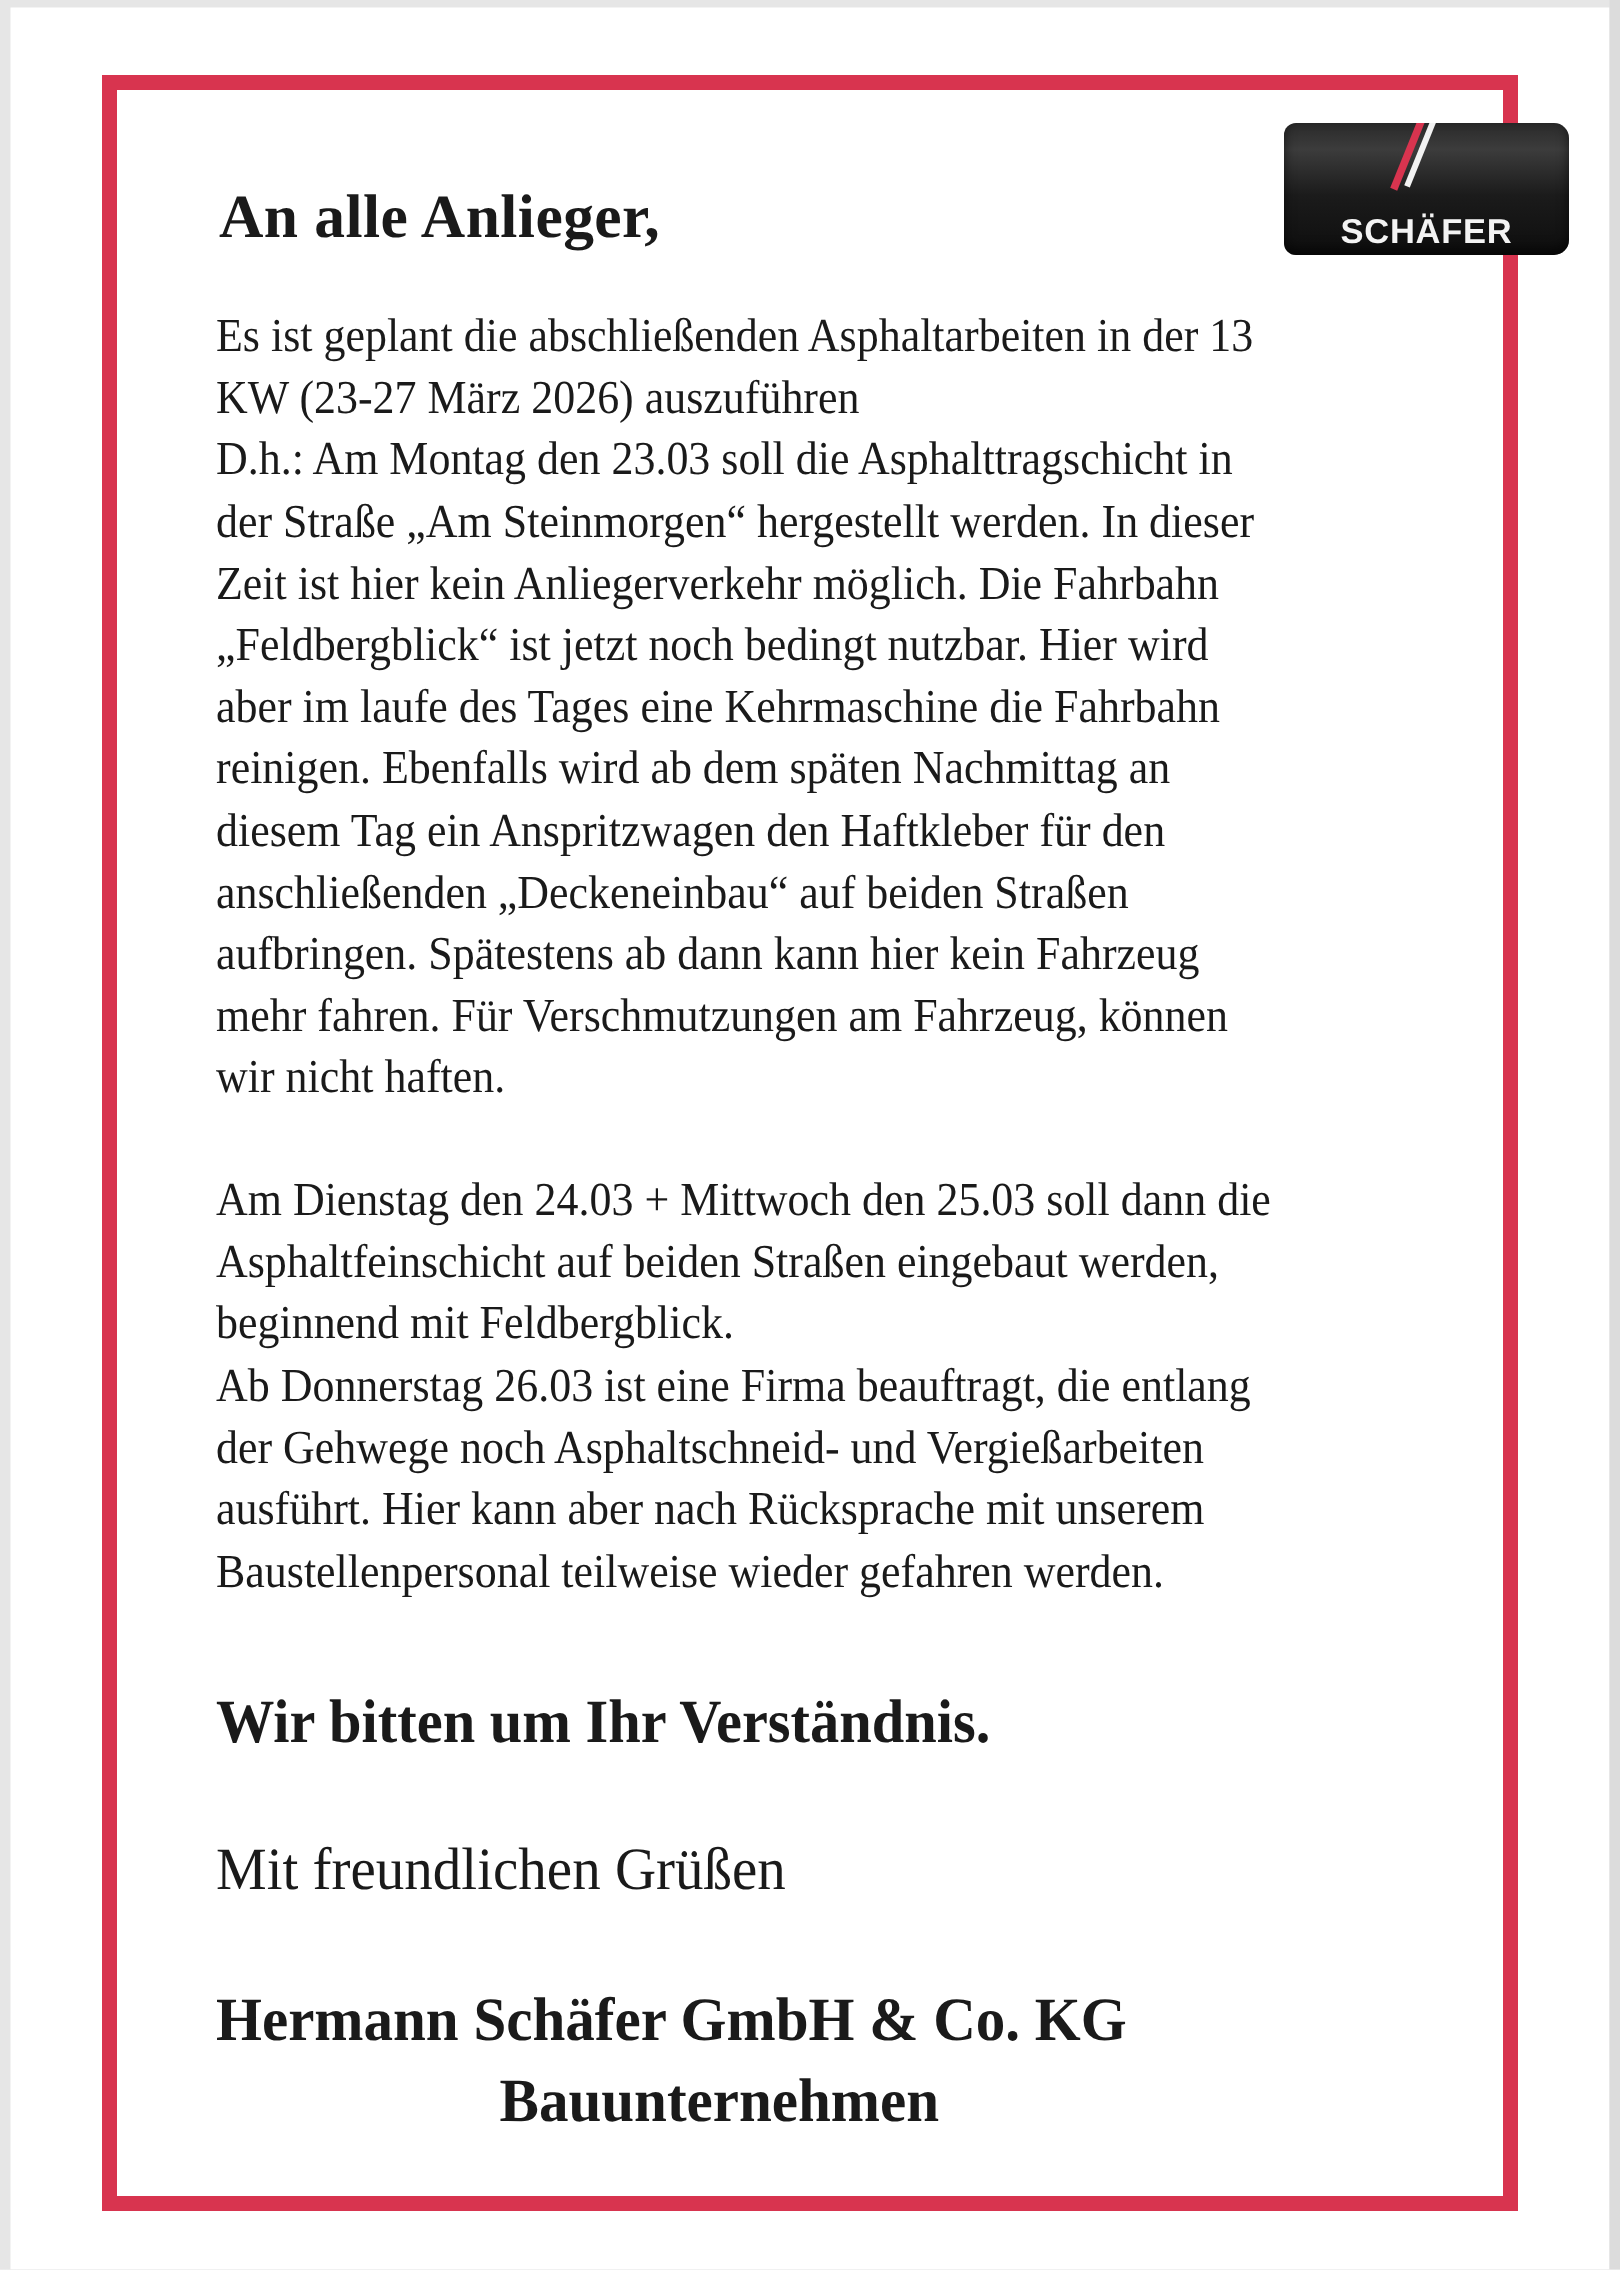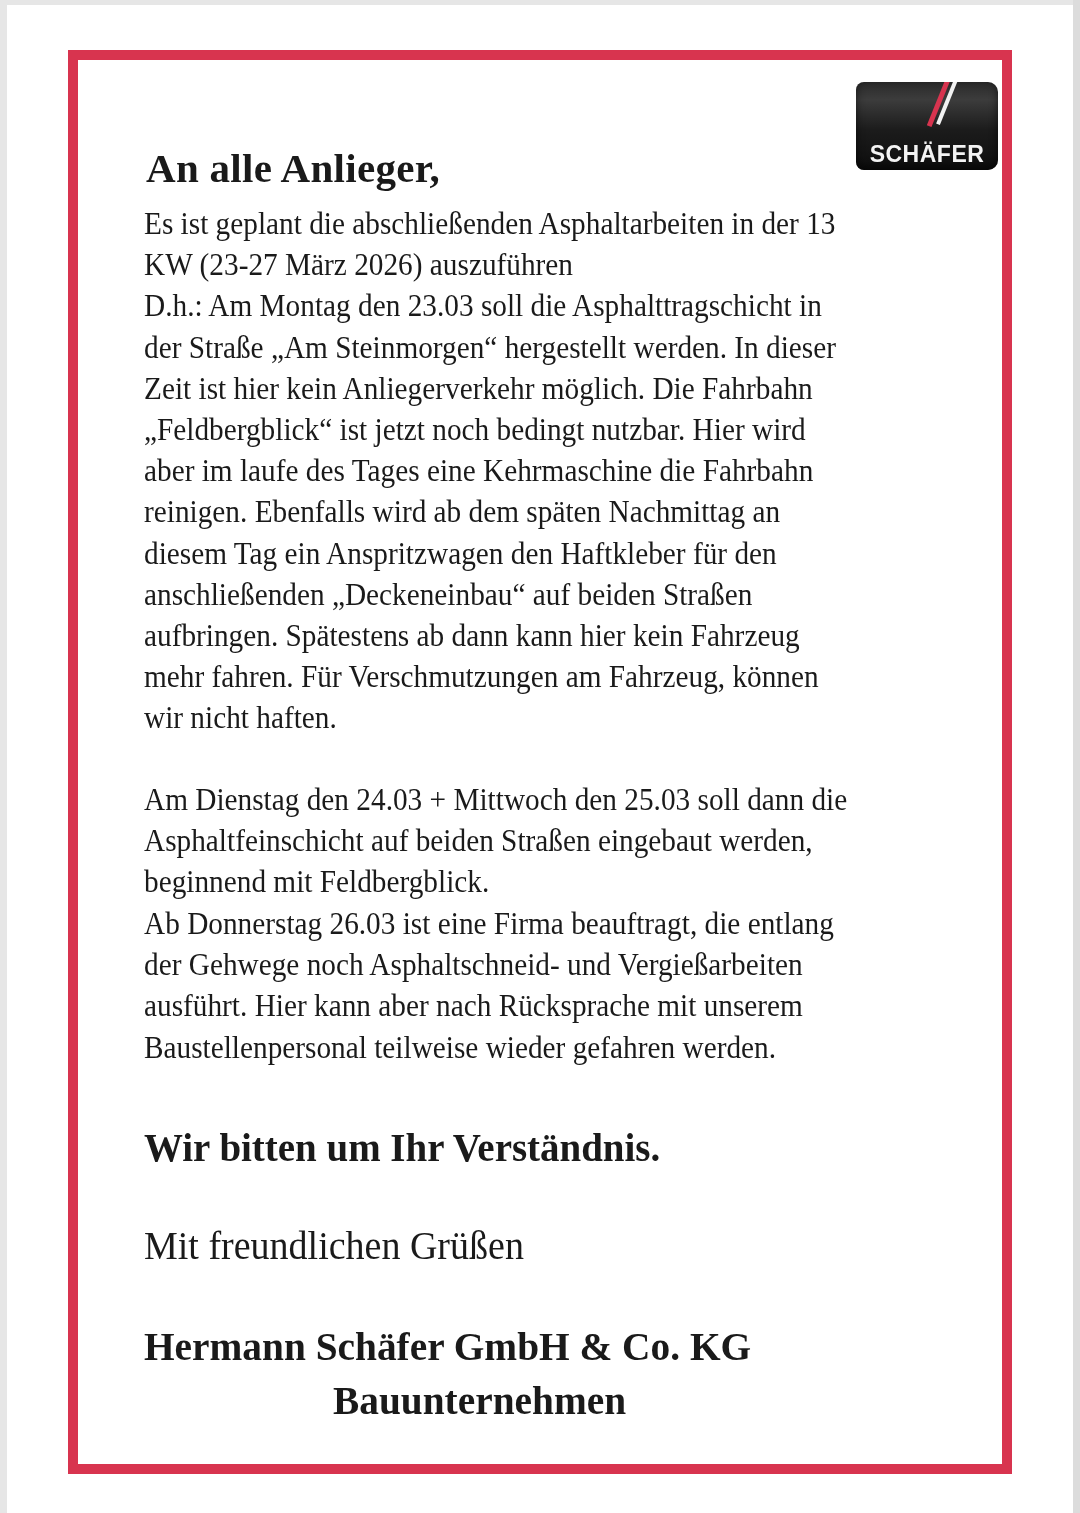--- a/index.html
+++ b/index.html
@@ -35,21 +35,20 @@
       font-family: "Liberation Serif", "DejaVu Serif", serif;
       color: #1a1a1a;
       white-space: nowrap;
     }
     .greeting {
       left: 146px;
       top: 120px;
       font-size: 41px;
       font-weight: bold;
       letter-spacing: 0.3px;
-      margin-top: 24px;
     }
     .body-block {
       left: 144px;
       font-size: 31.5px;
       line-height: 41.2px;
       transform: scaleX(0.93);
       transform-origin: left top;
     }
     .para1 { top: 203px; }
     .para2 { top: 779px; }
@@ -89,20 +88,21 @@
     .logo {
       position: absolute;
       left: 856px;
       top: 82px;
       width: 142px;
       height: 88px;
       border-radius: 8px 10px 10px 8px;
       background: linear-gradient(180deg, #2a2a2a 0%, #3c3c3c 20%, #1b1b1b 55%, #0e0e0e 100%);
       overflow: hidden;
       box-shadow: inset 0 -4px 8px rgba(0,0,0,0.6);
+      padding-left: 48px;
     }
     .logo .stripe-red {
       position: absolute;
       left: 80px;
       top: -4px;
       width: 5px;
       height: 50px;
       background: #d8344f;
       transform: rotate(22deg);
     }

